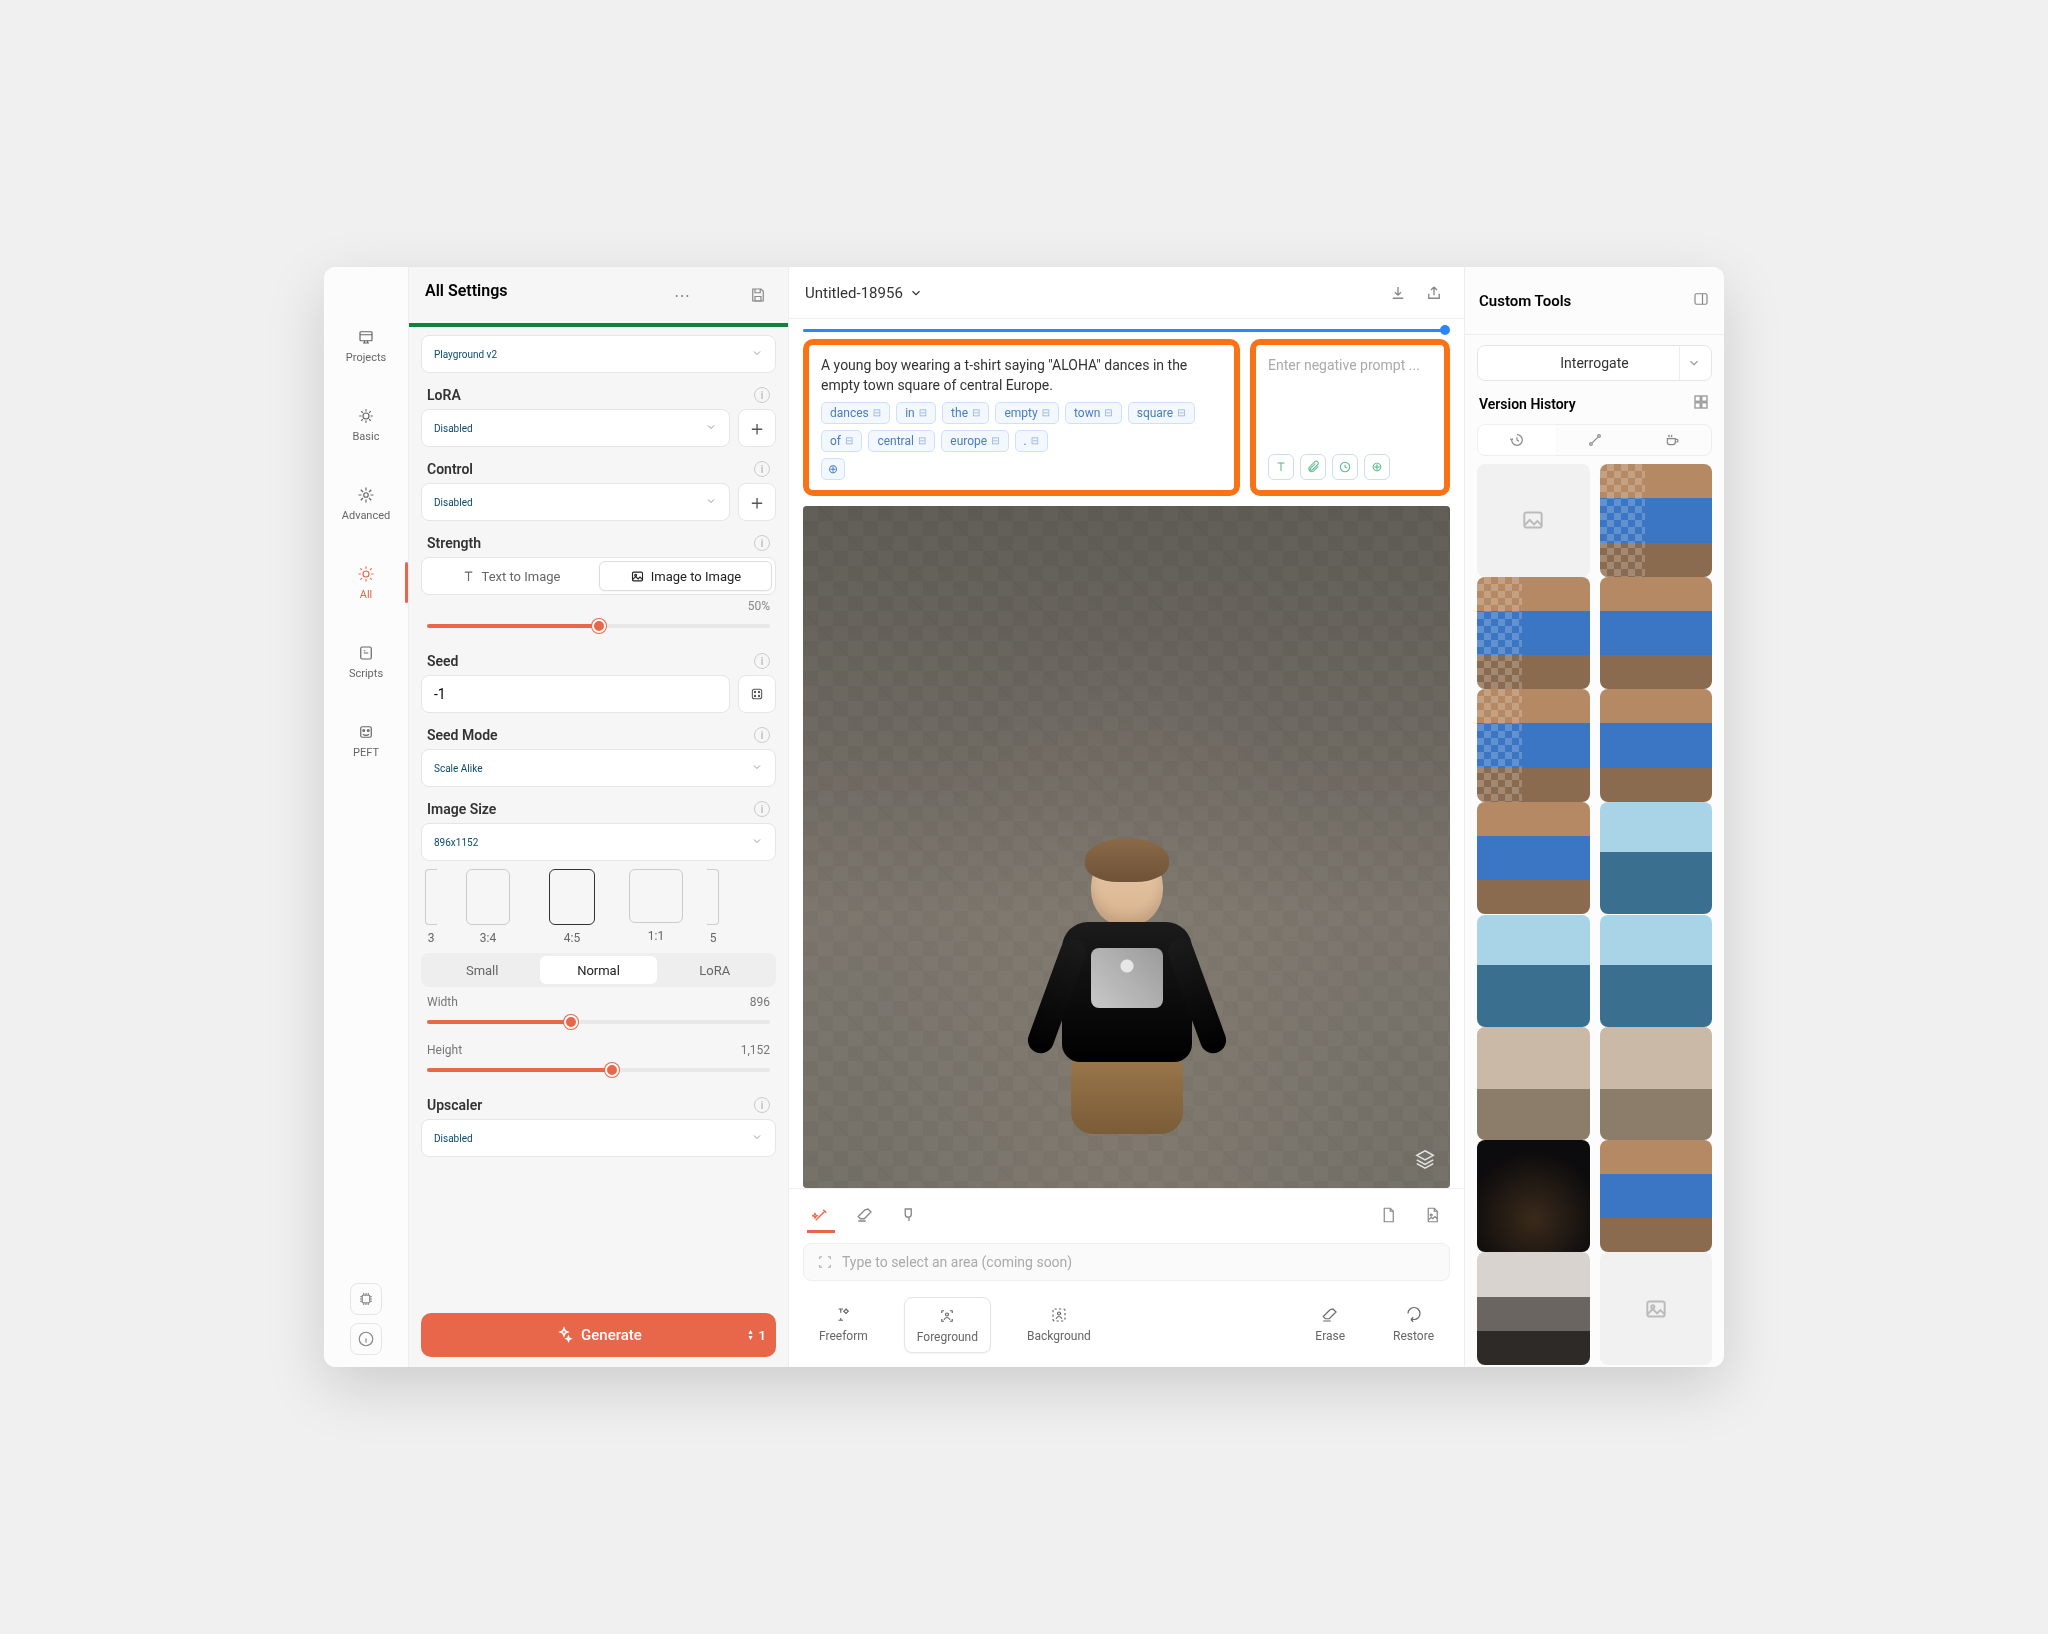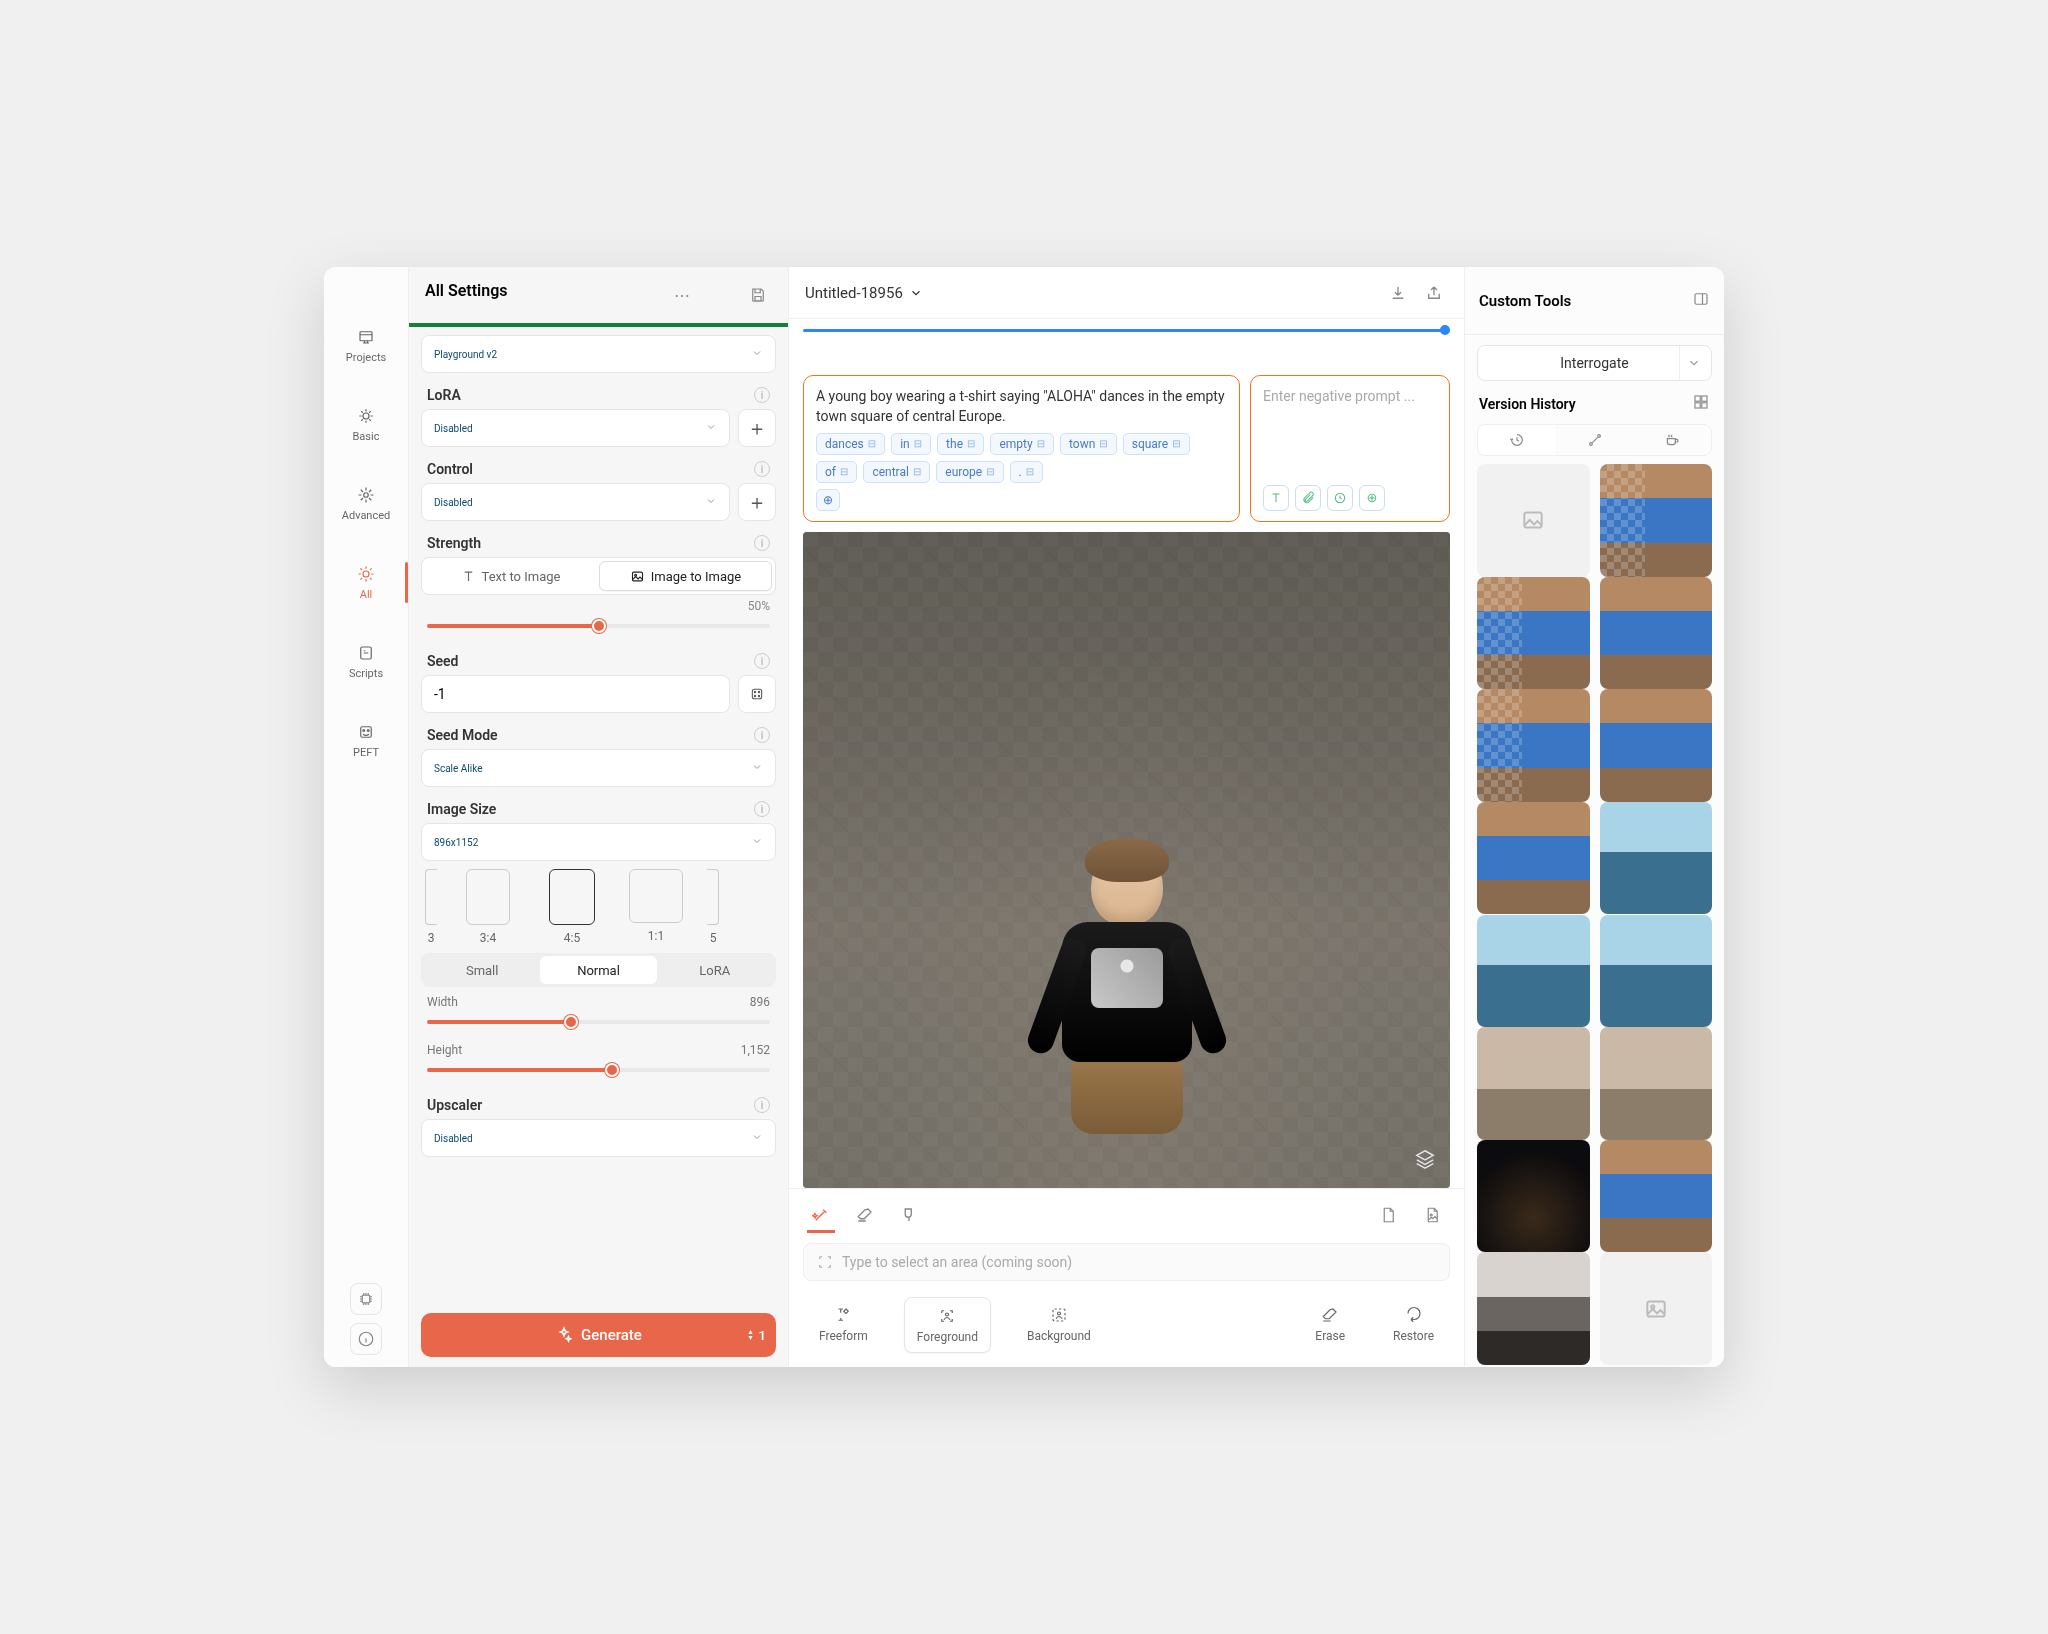--- a/index.html
+++ b/index.html
@@ -58,21 +58,21 @@
   
   .center { flex:1; display:flex; flex-direction:column; background:#fff; }
   .center-head { height:52px; border-bottom:1px solid #eee; display:flex; align-items:center; padding:0 16px; gap:8px; }
   .center-head .title { font-size:15px; color:#333; display:flex; align-items:center; gap:6px; cursor:pointer; }
   .center-head .spacer { flex:1; }
   .progress { height:6px; position:relative; margin:8px 14px 6px; }
   .progress .pt { position:absolute; left:0; right:0; top:2px; height:3px; background:#cfe4ff; border-radius:2px; }
   .progress .pf { position:absolute; left:0; top:2px; height:3px; background:#2b85ff; border-radius:2px; width:99%; }
   .progress .pd { position:absolute; right:0; top:-2px; width:10px; height:10px; background:#2b85ff; border-radius:50%; }
   .prompt-row { display:flex; gap:10px; padding:0 14px; }
-  .prompt-box { flex:1; border:1px solid #f97316; border-radius:10px; padding:10px 12px; min-height:90px; font-size:14px; color:#333; display:flex; flex-direction:column;margin-top:36px; }
+  .prompt-box { flex:1; border:6px solid #f97316; border-radius:10px; padding:10px 12px; min-height:90px; font-size:14px; color:#333; display:flex; flex-direction:column; }
   .prompt-box.neg { flex:0 0 200px; color:#aaa;border-radius:10px; }
   .prompt-box .ptxt { flex:1; line-height:1.45; }
   .chips { display:flex; flex-wrap:wrap; gap:6px; margin-top:6px; }
   .chip { border:1px solid #cde0ff; background:#f3f8ff; color:#4a7cc0; font-size:12px; padding:3px 8px; border-radius:5px; display:flex; align-items:center; gap:4px; cursor:pointer; }
   .chip .x { font-size:10px; opacity:.6; }
   .chip.solo { padding:3px 6px; }
   .negicons { display:flex; gap:6px; margin-top:auto; }
   .nicon { width:26px; height:26px; border:1px solid #cde; border-radius:6px; display:flex; align-items:center; justify-content:center; font-size:13px; color:#5b8; cursor:pointer; }
   .canvas-wrap { flex:1; padding:10px 14px 0; display:flex; align-items:stretch; }
   .canvas { flex:1; border-radius:4px; position:relative; overflow:hidden; min-height:420px;

